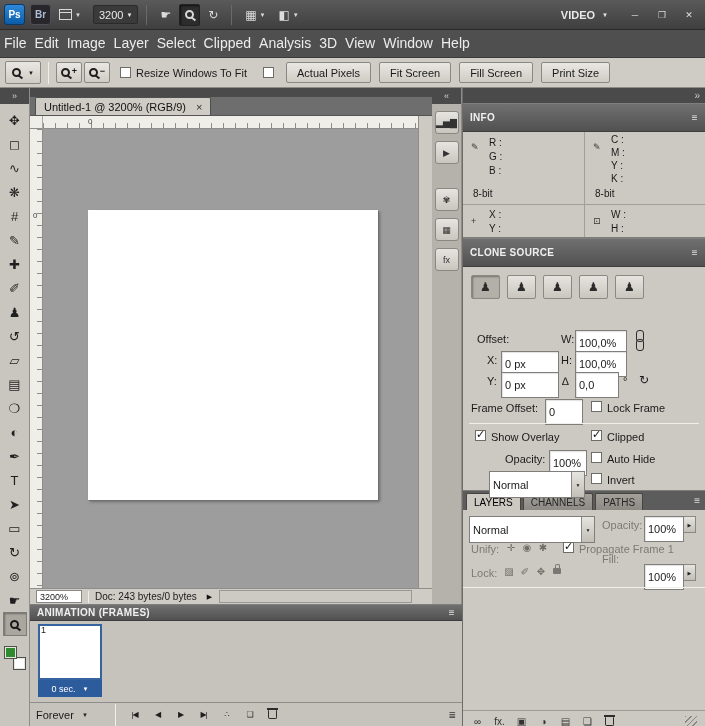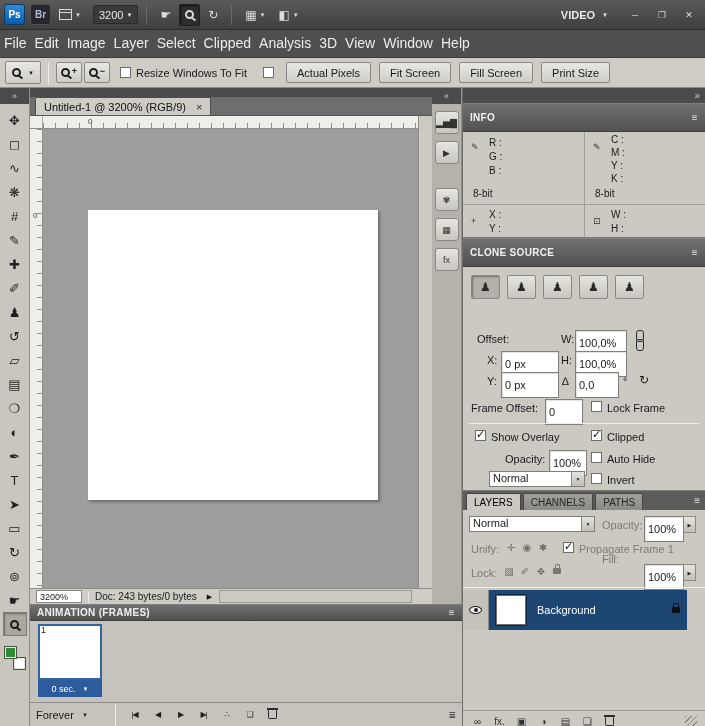--- a/index.html
+++ b/index.html
@@ -99,21 +99,21 @@
 .info-body{position:relative;height:106px;border-bottom:1px solid #7e7c78;font-size:10px}
 .iv{position:absolute;width:1px;top:0;bottom:0;left:121px;background:#a19f9a}
 .ih{position:absolute;left:0;right:0;top:72px;height:1px;background:#a19f9a}
 .ilab{position:absolute;color:#1a1a1a}
 .iicon{position:absolute;font-size:9px;color:#333}
 .cs-body{position:relative;height:224px;border-bottom:1px solid #7e7c78;font-size:11px}
 .stamps{position:absolute;left:8px;top:8px;display:flex;gap:7px}
 .stamp{width:29px;height:24px;display:flex;align-items:center;justify-content:center;font-size:12px;color:#2a2a2a;background:linear-gradient(#e6e4df,#c9c6bf);border:1px solid #8a8884;border-radius:2px}
 .stamp.selected{background:#b3b0a9;box-shadow:inset 1px 1px 2px rgba(0,0,0,.35)}
 .field{background:#fff;border:1px solid #807e7a;height:17px;display:inline-flex;align-items:center;padding:12px 3px;font-size:11px;box-shadow:inset 1px 1px 1px rgba(0,0,0,.12)}
-.dd{background:#fff;border:1px solid #807e7a;height:16px;display:inline-flex;justify-content:space-between;font-size:11px;padding-left:3px}
+.dd{background:#fff;border:1px solid #807e7a;height:27px;display:inline-flex;align-items:center;justify-content:space-between;font-size:11px;padding-left:3px}
 .dd-btn{width:13px;align-self:stretch;background:linear-gradient(#e6e4df,#c2bfb8);border-left:1px solid #8a8884;display:flex;align-items:center;justify-content:center}
 .dd-btn::after{content:"▼";font-size:5px;color:#222}
 .spin{display:flex}
 .spin-btn{width:12px;height:17px;background:linear-gradient(#e6e4df,#c2bfb8);border:1px solid #8a8884;border-left:none;display:flex;align-items:center;justify-content:center}
 .spin-btn::after{content:"▶";font-size:5px;color:#222}
 .chain-icon{width:9px;height:22px;position:relative;display:inline-block}
 .chain-icon::before,.chain-icon::after{content:"";position:absolute;left:1px;width:6px;height:10px;border:1.5px solid #2c2c2c;border-radius:3px}
 .chain-icon::before{top:0}
 .chain-icon::after{top:9px}
 .hdiv{position:absolute;left:6px;right:6px;height:1px;background:#a19f9a;border-bottom:1px solid #f0efeb}
@@ -530,28 +530,20 @@
         <span class="mini-btn padlock">
           <span class="tg"></span>
         </span>
     </span>
     <span class="abs gray" style="left:139px;top:43px">Fill:</span>
     <span class="abs spin" style="left:181px;top:54px">
         <span class="field" style="width:40px">100%</span>
         <span class="spin-btn"></span>
       </span>
     <div class="hdiv" style="top:77px;left:0;right:0"></div>
-    <div class="layer-row">
-      <div class="eye-cell">
-          <span class="eye-icon"></span>
-        </div>
-      <div class="thumb"></div>
-      <span class="lname">Background</span>
-      <span class="lock-badge"></span>
-    </div>
     <div class="layers-bottom">
       <span class="lb-icon">
           <span class="tg">∞</span>
         </span>
         <span class="lb-icon">
           <span class="tg">fx.</span>
         </span>
         <span class="lb-icon">
           <span class="tg">▣</span>
         </span>

